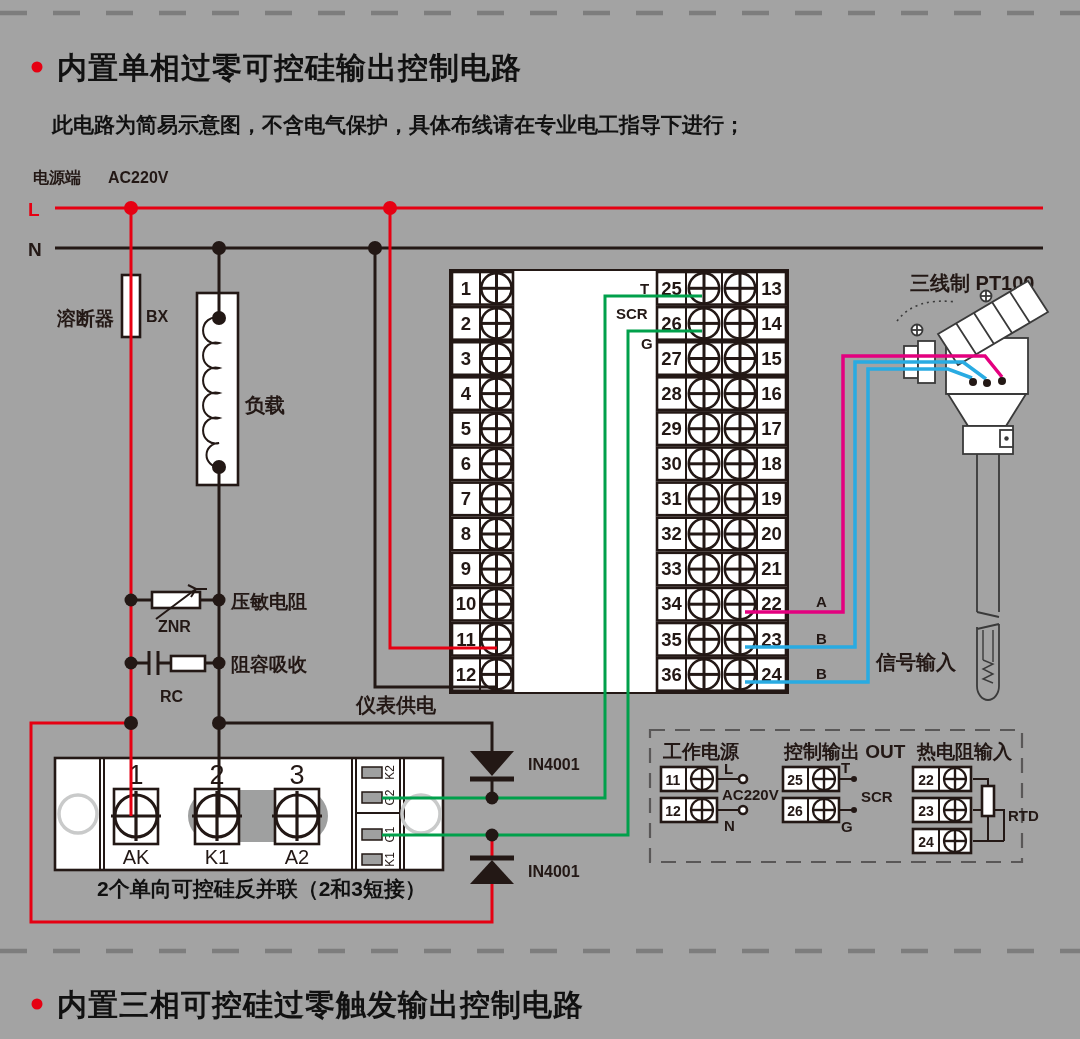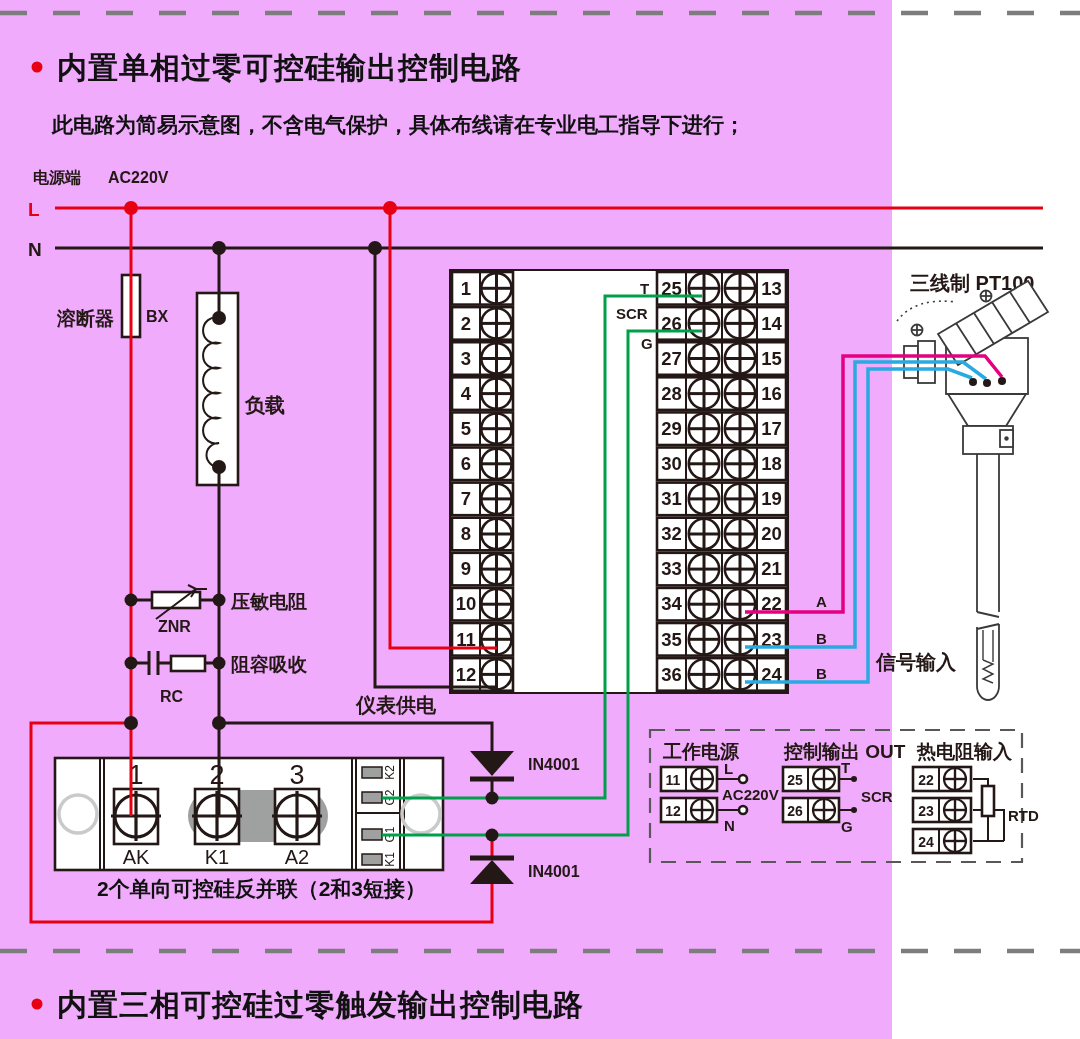--- a/index.html
+++ b/index.html
@@ -1,16 +1,16 @@
 <!DOCTYPE html>
 <html><head>
 <meta charset="utf-8">
 <style>
   html,body{margin:0;padding:0;background:#fff;}
-  .stage{width:892px;height:1039px;position:relative;background:#f0abfc;}
+  .stage{width:1080px;height:1039px;position:relative;background:#a3a3a3;}
   svg text{font-family:"Liberation Sans","DejaVu Sans",sans-serif;fill:#231815;}
   .cjk-title{font-size:30px;font-weight:700;fill:#111;letter-spacing:1px;}
   .cjk-sub{font-size:21px;font-weight:700;fill:#111;}
   .lbl{font-size:19px;font-weight:700;}
   .lbl-m{font-size:20px;font-weight:700;}
   .lbl-s{font-size:16px;font-weight:700;}
   .code{font-size:16px;font-weight:700;}
   .num{font-size:18.5px;font-weight:700;text-anchor:middle;}
   .mod-num{font-size:27px;font-weight:400;text-anchor:middle;}
   .mod-lbl{font-size:20px;font-weight:500;text-anchor:middle;}

